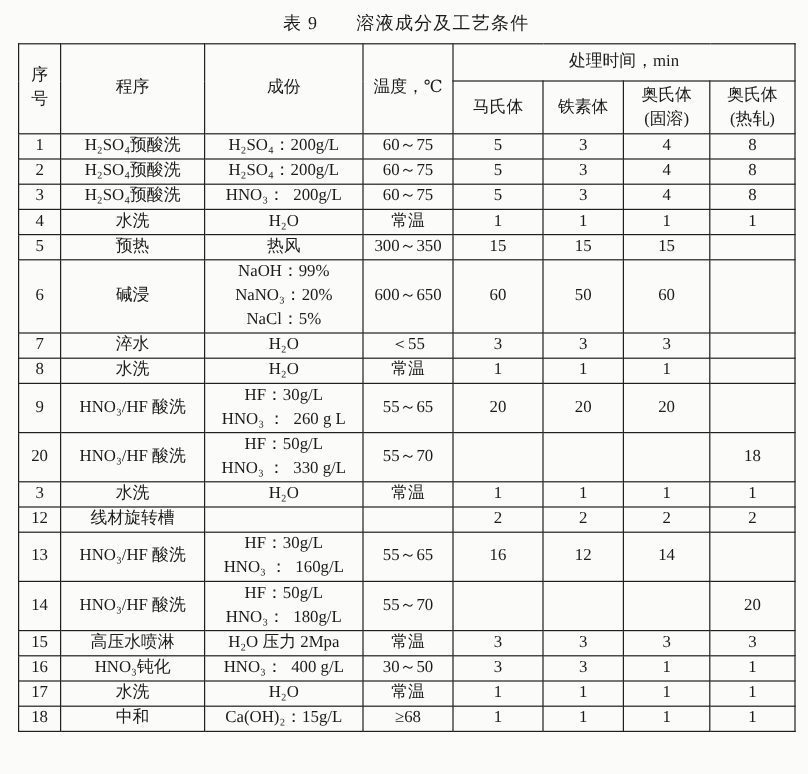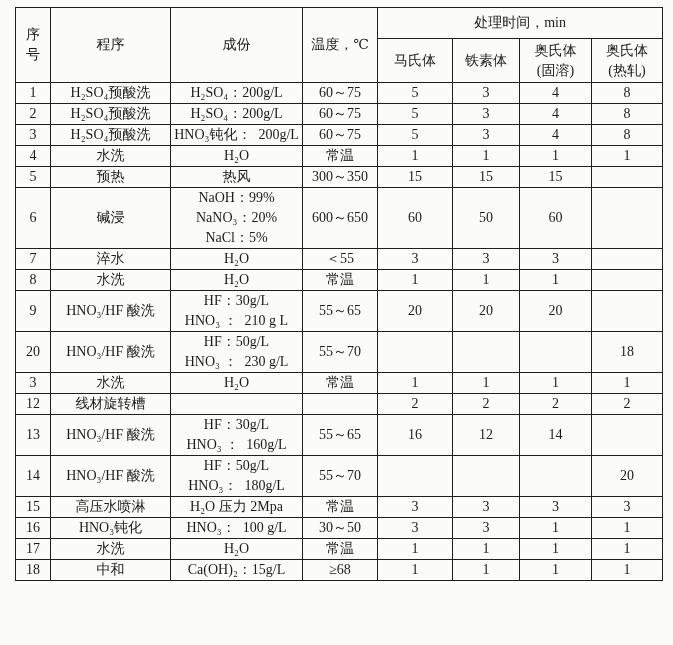--- a/index.html
+++ b/index.html
@@ -40,20 +40,21 @@
   table.proc td div, table.proc th div {
     line-height: 20px;
     white-space: pre-wrap;
   }
 </style>
 </head>
 <body>
 
 <div class="page">
 
+  <div class="doc-title">表 9　　溶液成分及工艺条件</div>
 
   <table class="proc">
     <colgroup>
       <col style="width:35px">
       <col style="width:120px">
       <col style="width:132px">
       <col style="width:75px">
       <col style="width:75px">
       <col style="width:67px">
       <col style="width:72px">
@@ -151,21 +152,21 @@
           </td>
         </tr>
         <tr>
           <td>
             <div>3</div>
           </td>
           <td>
             <div>H₂SO₄预酸洗</div>
           </td>
           <td>
-            <div>HNO₃钝化：  200g/L</div>
+            <div>HNO₃：  200g/L</div>
           </td>
           <td>
             <div>60～75</div>
           </td>
           <td>
             <div>5</div>
           </td>
           <td>
             <div>3</div>
           </td>
@@ -310,21 +311,21 @@
         </tr>
         <tr>
           <td>
             <div>9</div>
           </td>
           <td>
             <div>HNO₃/HF 酸洗</div>
           </td>
           <td>
             <div>HF：30g/L</div>
-            <div>HNO₃ ：  210 g L</div>
+            <div>HNO₃ ：  260 g L</div>
           </td>
           <td>
             <div>55～65</div>
           </td>
           <td>
             <div>20</div>
           </td>
           <td>
             <div>20</div>
           </td>
@@ -337,21 +338,21 @@
         </tr>
         <tr>
           <td>
             <div>20</div>
           </td>
           <td>
             <div>HNO₃/HF 酸洗</div>
           </td>
           <td>
             <div>HF：50g/L</div>
-            <div>HNO₃ ：  230 g/L</div>
+            <div>HNO₃ ：  330 g/L</div>
           </td>
           <td>
             <div>55～70</div>
           </td>
           <td>
             <div></div>
           </td>
           <td>
             <div></div>
           </td>
@@ -493,21 +494,21 @@
           </td>
         </tr>
         <tr>
           <td>
             <div>16</div>
           </td>
           <td>
             <div>HNO₃钝化</div>
           </td>
           <td>
-            <div>HNO₃：  100 g/L</div>
+            <div>HNO₃：  400 g/L</div>
           </td>
           <td>
             <div>30～50</div>
           </td>
           <td>
             <div>3</div>
           </td>
           <td>
             <div>3</div>
           </td>

